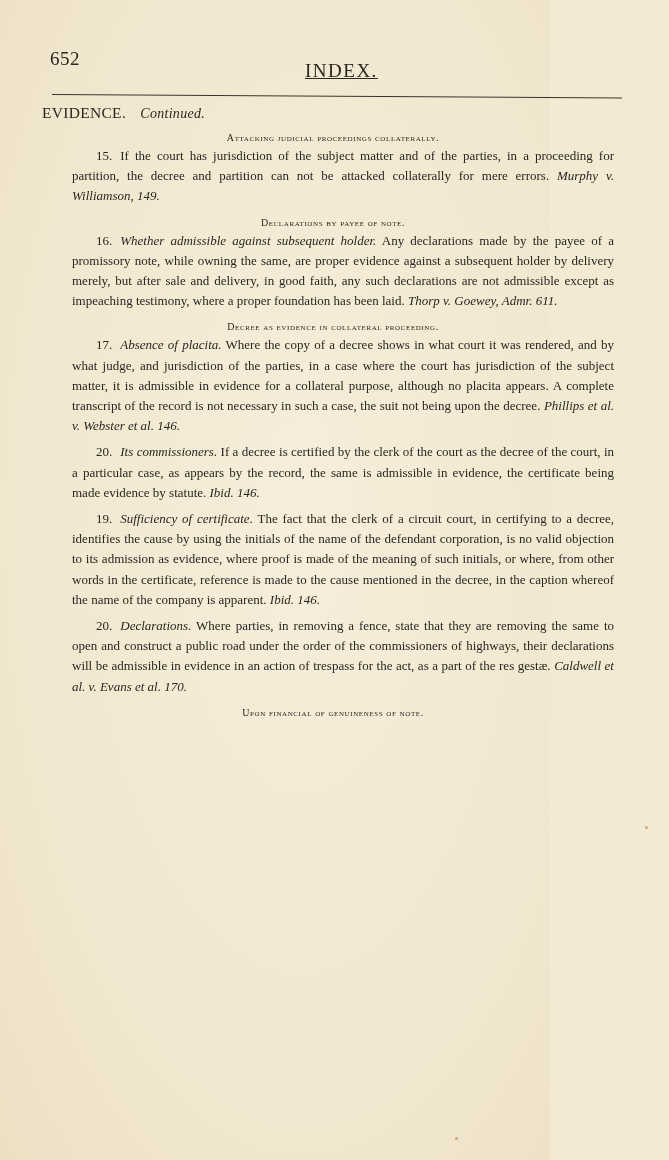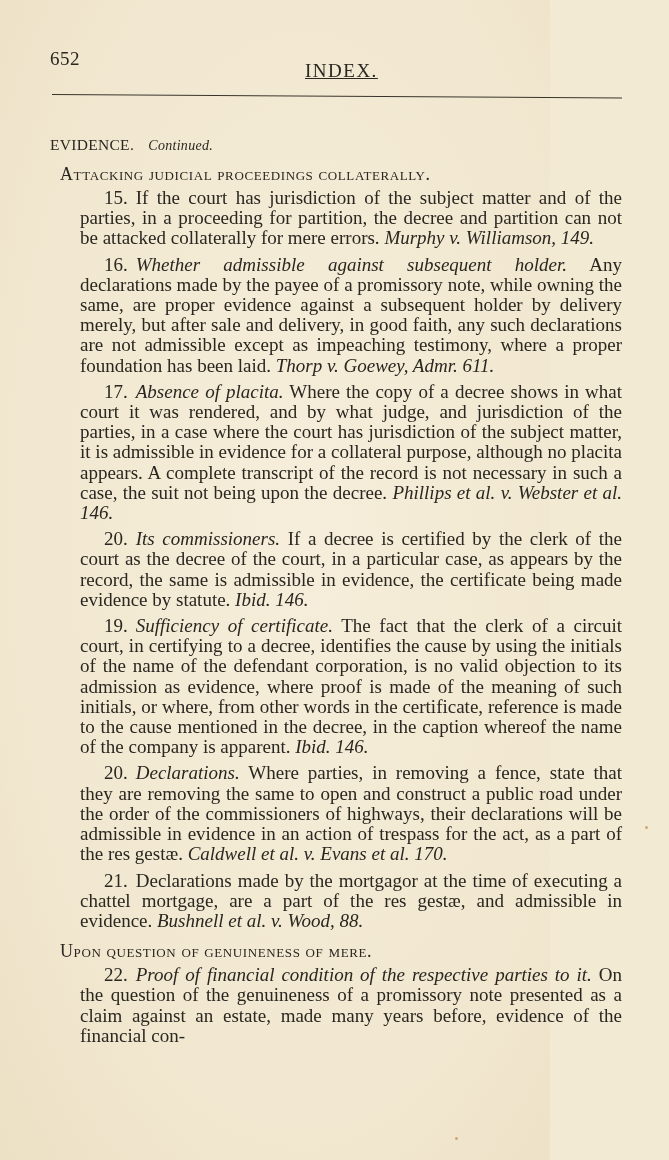--- a/index.html
+++ b/index.html
@@ -8,25 +8,25 @@
     background: #f3ead3;
     font-family: "Liberation Serif", "DejaVu Serif", serif;
     color: #2a2620;
   }
   .page { position: relative; width: 550px; height: 1160px;
     background: radial-gradient(ellipse at 55% 45%, #f6eedb 0%, #f1e7cf 70%, #ece0c4 100%); }
   .page-number { position: absolute; left: 50px; top: 48px; font-size: 19px; letter-spacing: 0.5px; }
   .running-head { position: absolute; left: 305px; top: 60px; font-size: 19px; letter-spacing: 1.5px; text-decoration: underline; }
   .header-rule { position: absolute; left: 52px; top: 94px; width: 570px; height: 0;
     border-top: 1.5px solid #3a352c; transform: rotate(0.35deg); transform-origin: left; }
-  .content { position: absolute; left: 50px; top: 100px; width: 572px; margin-top: 32px; }
+  .content { position: absolute; left: 42px; top: 100px; width: 572px; }
   .title-line { font-size: 15.5px; margin-top: 4px; letter-spacing: 0.3px; }
   .title-line .cont { font-style: italic; margin-left: 10px; font-size: 14px; }
-  .subhead { font-size: 18px; font-variant: small-caps; letter-spacing: 0.6px; margin: 10px 0 3px 10px; }
-  .entry { font-size: 19px; line-height: 20.2px; margin: 0 0 6px 30px; text-align: justify; text-indent: 24px; }
+  .subhead { font-size: 10px; font-variant: small-caps; letter-spacing: 0.6px; margin: 10px 0 3px 10px; text-align: center; }
+  .entry { font-size: 13px; line-height: 20.2px; margin: 0 0 6px 30px; text-align: justify; text-indent: 24px; }
   .entry i { font-style: italic; }
   .num { margin-right: 8px; }
   .fleck { position: absolute; width: 3px; height: 3px; border-radius: 50%; background: #c48a4a; opacity: 0.7; }
 </style>
 </head>
 <body>
 
 <div class="page">
   <div class="page-number">652</div>
   <div class="running-head">INDEX.</div>
@@ -36,35 +36,35 @@
     <div class="title-line">
       <span>EVIDENCE.</span>
       <span class="cont">Continued.</span>
     </div>
     <div id="sections">
         <div class="section">
           <div class="subhead">Attacking judicial proceedings collaterally.</div>
           <p class="entry"><span class="num">15.</span><span>If the court has jurisdiction of the subject matter and of the parties, in a proceeding for partition, the decree and partition can not be attacked collaterally for mere errors.</span>  <i>Murphy v. Williamson, 149.</i></p>
         </div>
         <div class="section">
+          <div class="subhead">Declarations by payee of note.</div>
           <p class="entry"><span class="num">16.</span><i>Whether admissible against subsequent holder.</i>  <span>Any declarations made by the payee of a promissory note, while owning the same, are proper evidence against a subsequent holder by delivery merely, but after sale and delivery, in good faith, any such declarations are not admissible except as impeaching testimony, where a proper foundation has been laid.</span>  <i>Thorp v. Goewey, Admr. 611.</i></p>
         </div>
         <div class="section">
+          <div class="subhead">Decree as evidence in collateral proceeding.</div>
           <p class="entry"><span class="num">17.</span><i>Absence of placita.</i>  <span>Where the copy of a decree shows in what court it was rendered, and by what judge, and jurisdiction of the parties, in a case where the court has jurisdiction of the subject matter, it is admissible in evidence for a collateral purpose, although no placita appears. A complete transcript of the record is not necessary in such a case, the suit not being upon the decree.</span>  <i>Phillips et al. v. Webster et al. 146.</i></p>
         </div>
         <div class="section">
           <p class="entry"><span class="num">20.</span><i>Its commissioners.</i>  <span>If a decree is certified by the clerk of the court as the decree of the court, in a particular case, as appears by the record, the same is admissible in evidence, the certificate being made evidence by statute.</span>  <i>Ibid. 146.</i></p>
           <p class="entry"><span class="num">19.</span><i>Sufficiency of certificate.</i>  <span>The fact that the clerk of a circuit court, in certifying to a decree, identifies the cause by using the initials of the name of the defendant corporation, is no valid objection to its admission as evidence, where proof is made of the meaning of such initials, or where, from other words in the certificate, reference is made to the cause mentioned in the decree, in the caption whereof the name of the company is apparent.</span>  <i>Ibid. 146.</i></p>
         </div>
         <div class="section">
           <p class="entry"><span class="num">20.</span><i>Declarations.</i>  <span>Where parties, in removing a fence, state that they are removing the same to open and construct a public road under the order of the commissioners of highways, their declarations will be admissible in evidence in an action of trespass for the act, as a part of the res gestæ.</span>  <i>Caldwell et al. v. Evans et al. 170.</i></p>
-          <p class="entry"><span class="num">21.</span><span>Declarations made by the mortgagor at the time of executing a chattel mortgage, are a part of the res gestæ, and admissible in evidence.</span>  <i>Bushnell et al. v. Wood, 88.</i></p>
         </div>
         <div class="section">
-          <div class="subhead">Upon question of genuineness of mere.</div>
-          <p class="entry"><span class="num">22.</span><i>Proof of financial condition of the respective parties to it.</i>  <span>On the question of the genuineness of a promissory note presented as a claim against an estate, made many years before, evidence of the financial con-</span></p>
+          <div class="subhead">Upon financial of genuineness of note.</div>
         </div>
       </div>
   </div>
 
   <span class="fleck" style="left:455px;top:1137px;"></span>
   <span class="fleck" style="left:645px;top:826px;"></span>
 </div>
 
 </body></html>

